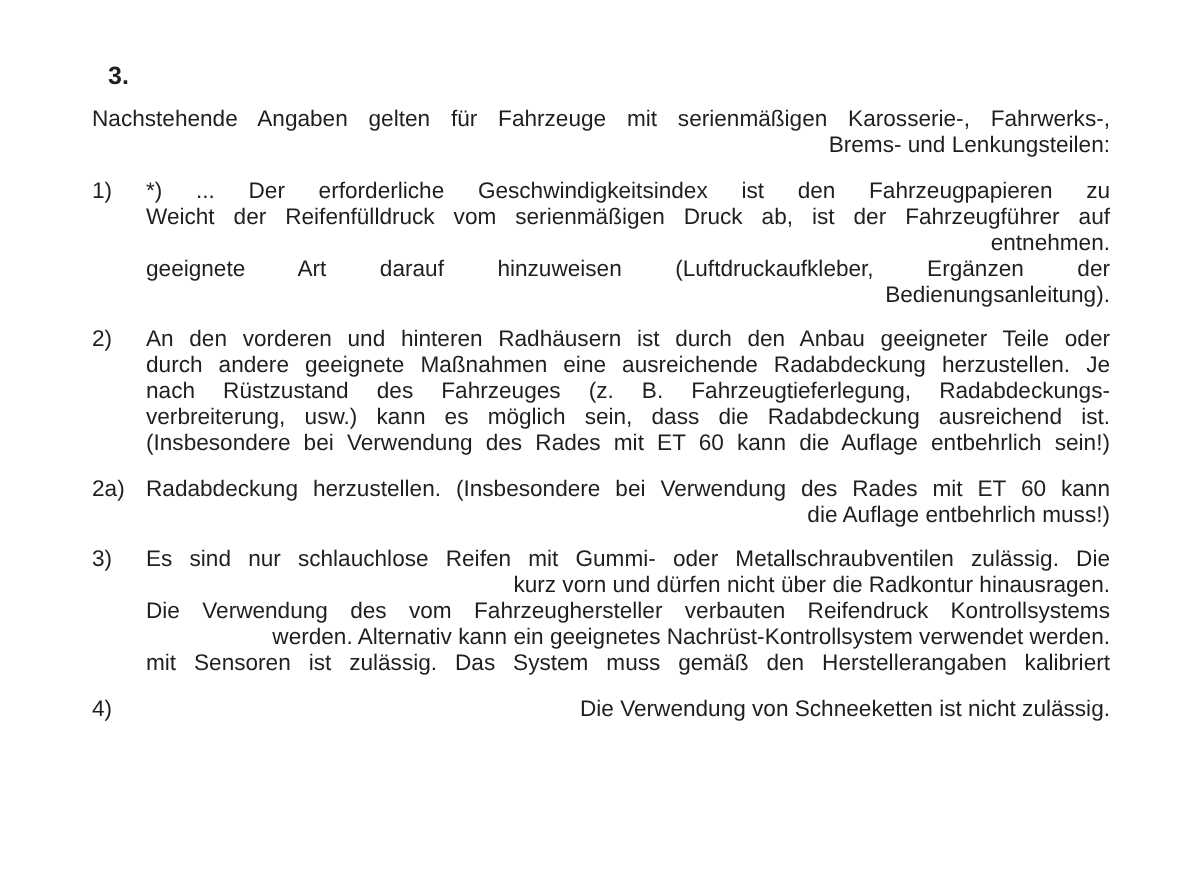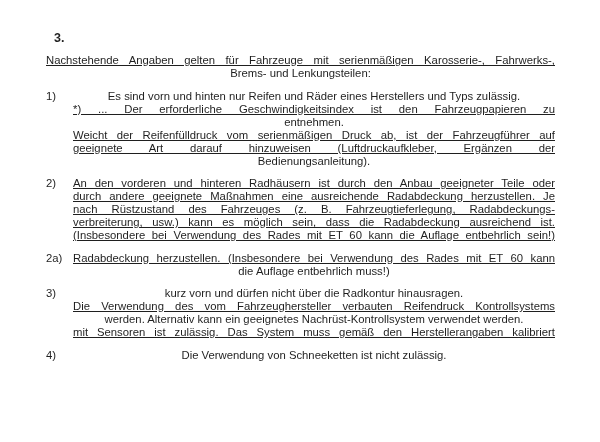--- a/index.html
+++ b/index.html
@@ -24,46 +24,44 @@
     font-weight: bold;
     font-size: 12.5px;
     line-height: 15px;
     white-space: nowrap;
   }
   .h-num { width: 30px; flex-shrink: 0; }
   .intro { margin-top: 8px; }
   .item { display: flex; margin-top: 9.5px; }
   .num { width: 27px; flex-shrink: 0; }
   .content { flex: 1; min-width: 0; }
-  .line { text-align: center; }
+  .line { text-align: right; }
   .line.just {
     text-align: justify;
     text-align-last: justify;
-    text-decoration: underline;
   }
 </style>
 </head>
 <body>
 
 <div class="page">
   <div class="heading">
     <span class="h-num">3.</span>
   </div>
   <div class="intro" id="intro">
       <div class="line just">Nachstehende Angaben gelten für Fahrzeuge mit serienmäßigen Karosserie-, Fahrwerks-,</div>
       <div class="line">Brems- und Lenkungsteilen:</div>
     </div>
   <div id="items">
       <div class="item">
         <div class="num">1)</div>
         <div class="content">
-          <div class="line">Es sind vorn und hinten nur Reifen und Räder eines Herstellers und Typs zulässig.</div>
           <div class="line just">*) ... Der erforderliche Geschwindigkeitsindex ist den Fahrzeugpapieren zu</div>
+          <div class="line just">Weicht der Reifenfülldruck vom serienmäßigen Druck ab, ist der Fahrzeugführer auf</div>
           <div class="line">entnehmen.</div>
-          <div class="line just">Weicht der Reifenfülldruck vom serienmäßigen Druck ab, ist der Fahrzeugführer auf</div>
           <div class="line just">geeignete Art darauf hinzuweisen (Luftdruckaufkleber, Ergänzen der</div>
           <div class="line">Bedienungsanleitung).</div>
         </div>
       </div>
       <div class="item">
         <div class="num">2)</div>
         <div class="content">
           <div class="line just">An den vorderen und hinteren Radhäusern ist durch den Anbau geeigneter Teile oder</div>
           <div class="line just">durch andere geeignete Maßnahmen eine ausreichende Radabdeckung herzustellen. Je</div>
           <div class="line just">nach Rüstzustand des Fahrzeuges (z. B. Fahrzeugtieferlegung, Radabdeckungs-</div>
@@ -74,20 +72,21 @@
       <div class="item">
         <div class="num">2a)</div>
         <div class="content">
           <div class="line just">Radabdeckung herzustellen. (Insbesondere bei Verwendung des Rades mit ET 60 kann</div>
           <div class="line">die Auflage entbehrlich muss!)</div>
         </div>
       </div>
       <div class="item">
         <div class="num">3)</div>
         <div class="content">
+          <div class="line just">Es sind nur schlauchlose Reifen mit Gummi- oder Metallschraubventilen zulässig. Die</div>
           <div class="line">kurz vorn und dürfen nicht über die Radkontur hinausragen.</div>
           <div class="line just">Die Verwendung des vom Fahrzeughersteller verbauten Reifendruck Kontrollsystems</div>
           <div class="line">werden. Alternativ kann ein geeignetes Nachrüst-Kontrollsystem verwendet werden.</div>
           <div class="line just">mit Sensoren ist zulässig. Das System muss gemäß den Herstellerangaben kalibriert</div>
         </div>
       </div>
       <div class="item">
         <div class="num">4)</div>
         <div class="content">
           <div class="line">Die Verwendung von Schneeketten ist nicht zulässig.</div>

